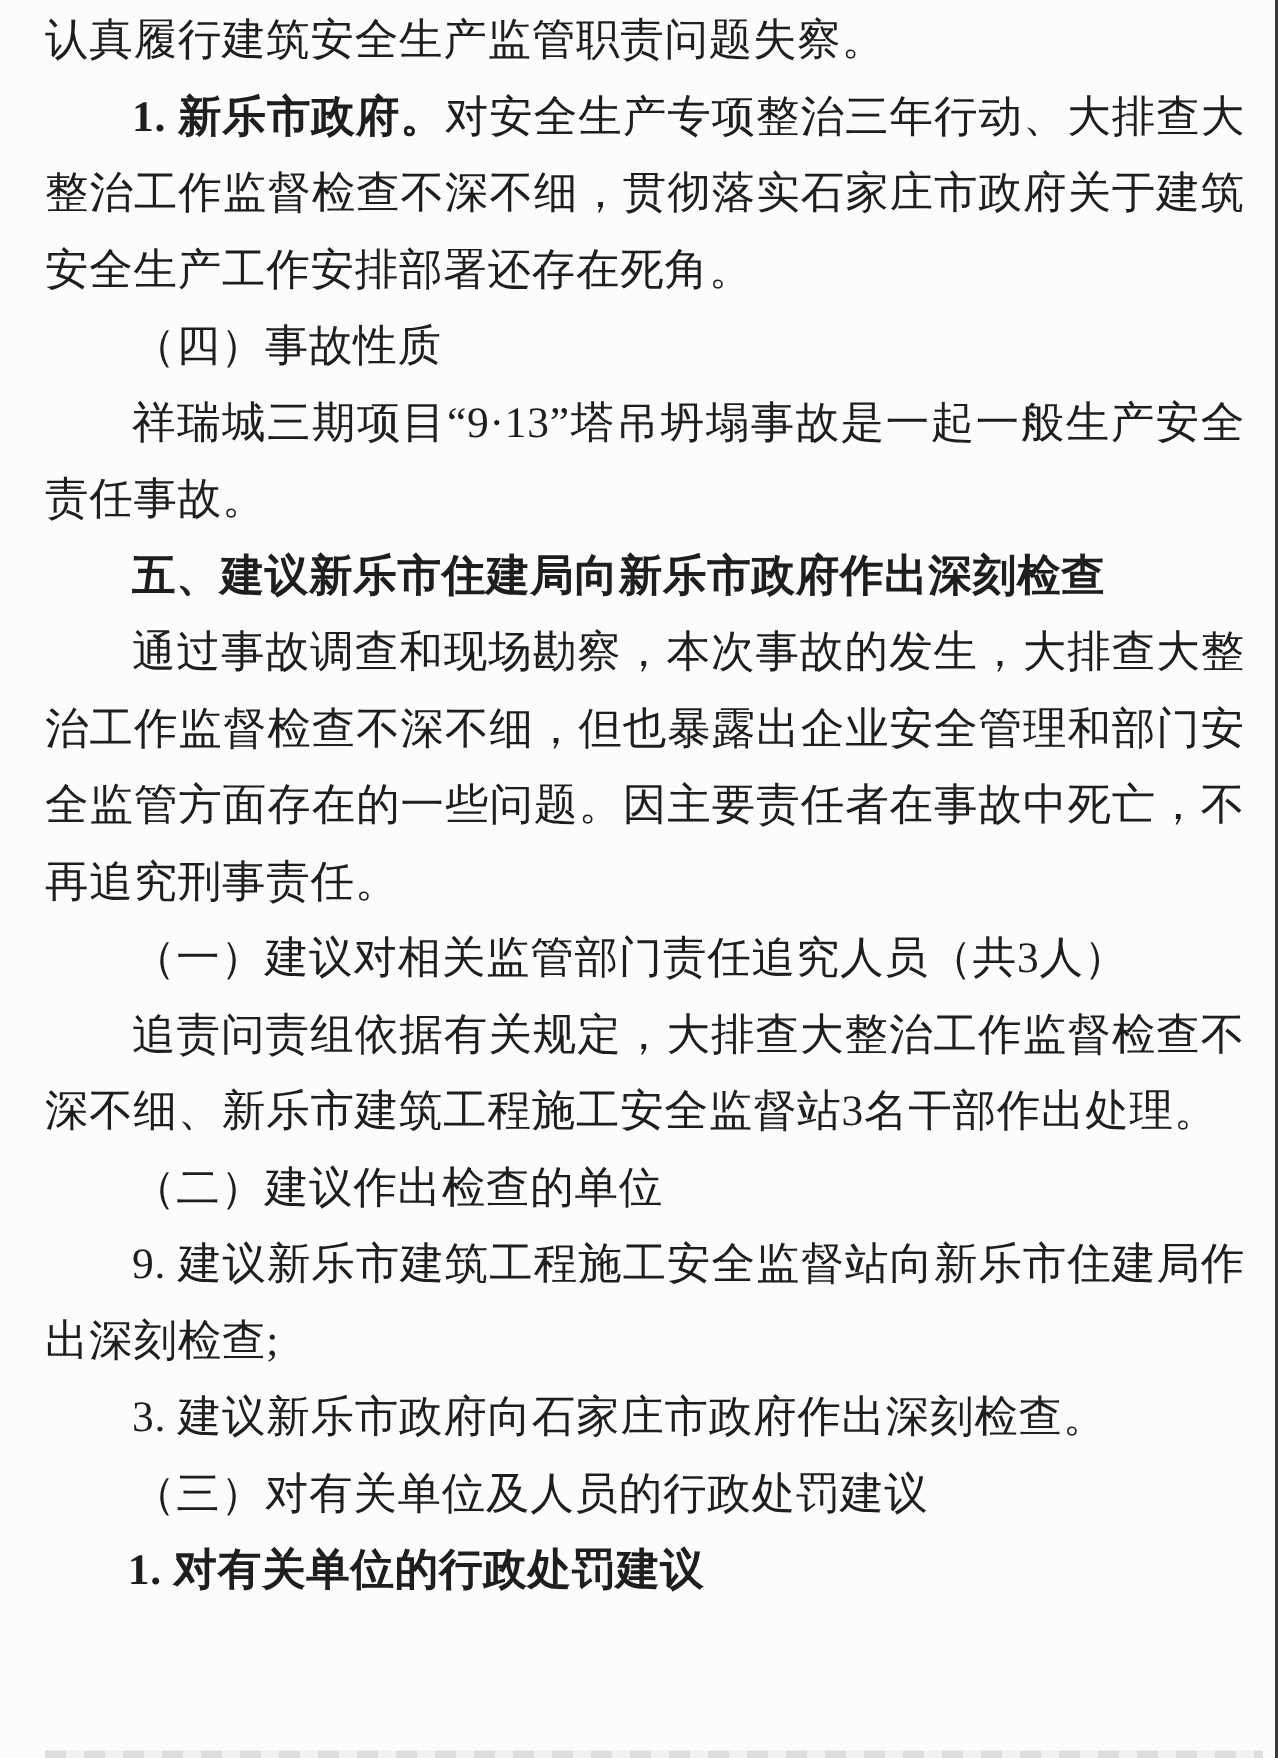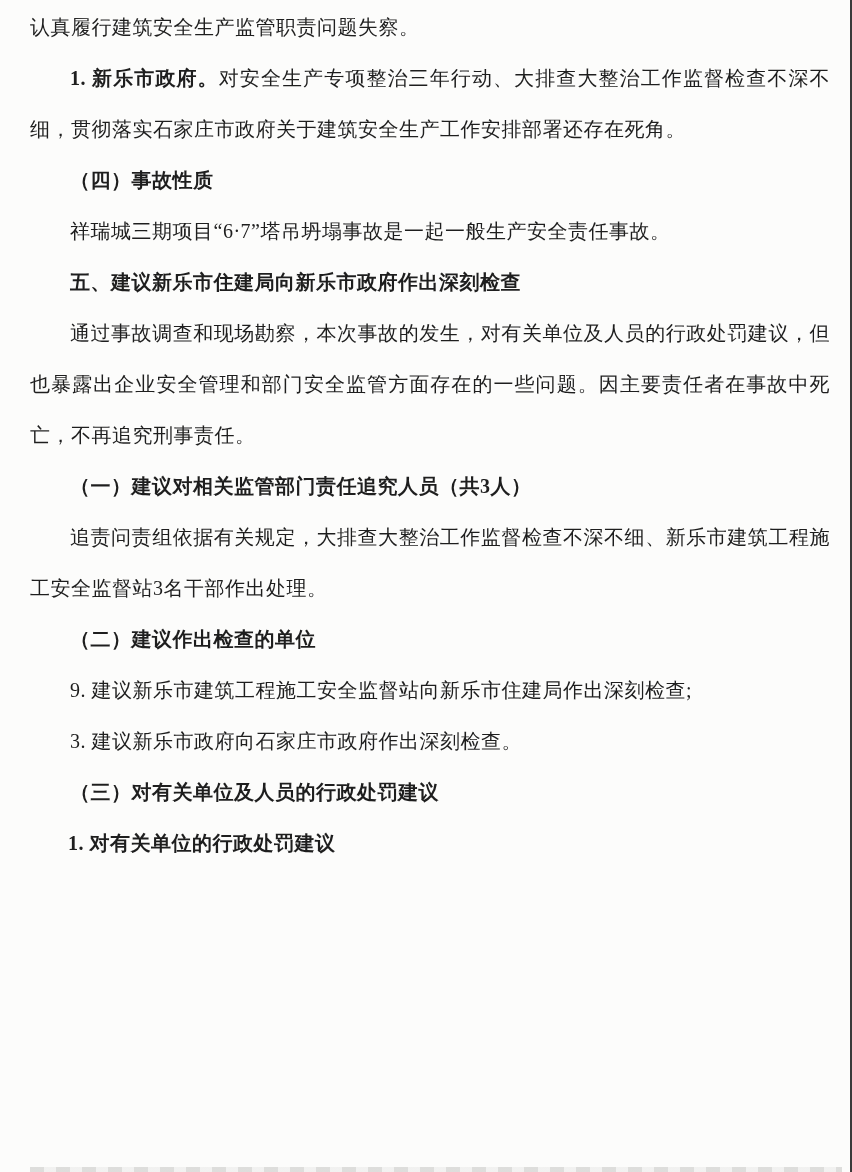--- a/index.html
+++ b/index.html
@@ -17,36 +17,36 @@
     color: #1e1e1e;
   }
   .doc {
     position: absolute;
     top: 2px;
     left: 30px;
     width: 800px;
   }
   .doc p {
     margin: 0;
-    font-size: 20px;
+    font-size: 29px;
     line-height: 51px;
     text-align: justify;
     text-justify: inter-character;
     letter-spacing: 0.5px;
   }
   .p-body { text-indent: 2em; }
   .p-cont { text-indent: 0; }
   .h1 {
     font-weight: bold;
     text-indent: 2em;
     font-family: "Liberation Sans", "DejaVu Sans", sans-serif;
     letter-spacing: 1px;
   }
   .h2 {
-    font-weight: bold;
+    font-weight: normal;
     text-indent: 2em;
   }
   .h3 {
     font-weight: bold;
     text-indent: 1.9em;
   }
   .lead-bold { font-weight: bold; }
   
   .edge-line {
     position: absolute;
@@ -72,23 +72,23 @@
   }
 </style>
 </head>
 <body>
 
 <div class="page">
   <div class="doc" id="doc">
       <p class="p-cont">认真履行建筑安全生产监管职责问题失察。</p>
       <p class="p-body"><span class="lead-bold">1. 新乐市政府。</span><span>对安全生产专项整治三年行动、大排查大整治工作监督检查不深不细，贯彻落实石家庄市政府关于建筑安全生产工作安排部署还存在死角。</span></p>
       <p class="h2">（四）事故性质</p>
-      <p class="p-body">祥瑞城三期项目“6·7”塔吊坍塌事故是一起一般生产安全责任事故。</p>
+      <p class="p-body">祥瑞城三期项目“9·13”塔吊坍塌事故是一起一般生产安全责任事故。</p>
       <p class="h1">五、建议新乐市住建局向新乐市政府作出深刻检查</p>
-      <p class="p-body">通过事故调查和现场勘察，本次事故的发生，对有关单位及人员的行政处罚建议，但也暴露出企业安全管理和部门安全监管方面存在的一些问题。因主要责任者在事故中死亡，不再追究刑事责任。</p>
+      <p class="p-body">通过事故调查和现场勘察，本次事故的发生，大排查大整治工作监督检查不深不细，但也暴露出企业安全管理和部门安全监管方面存在的一些问题。因主要责任者在事故中死亡，不再追究刑事责任。</p>
       <p class="h2">（一）建议对相关监管部门责任追究人员（共3人）</p>
       <p class="p-body">追责问责组依据有关规定，大排查大整治工作监督检查不深不细、新乐市建筑工程施工安全监督站3名干部作出处理。</p>
       <p class="h2">（二）建议作出检查的单位</p>
       <p class="p-body">9. 建议新乐市建筑工程施工安全监督站向新乐市住建局作出深刻检查;</p>
       <p class="p-body">3. 建议新乐市政府向石家庄市政府作出深刻检查。</p>
       <p class="h2">（三）对有关单位及人员的行政处罚建议</p>
       <p class="h3">1. 对有关单位的行政处罚建议</p>
     </div>
   <div class="edge-line"></div>
   <div class="bottom-cut"></div>

